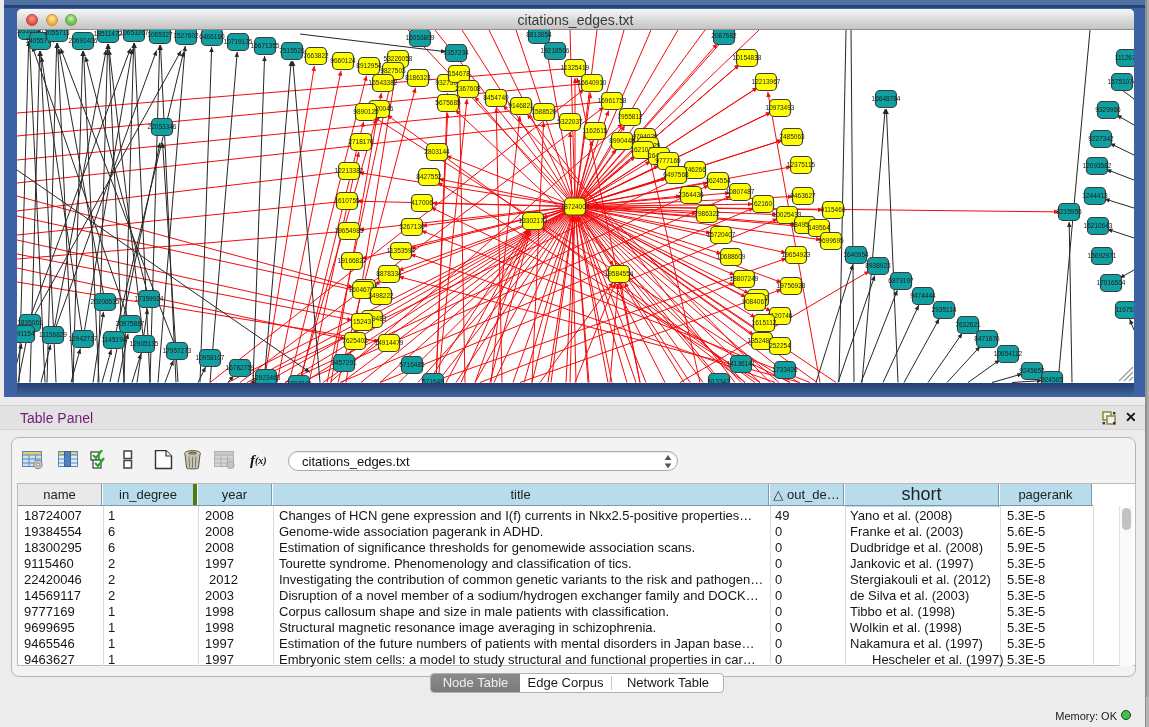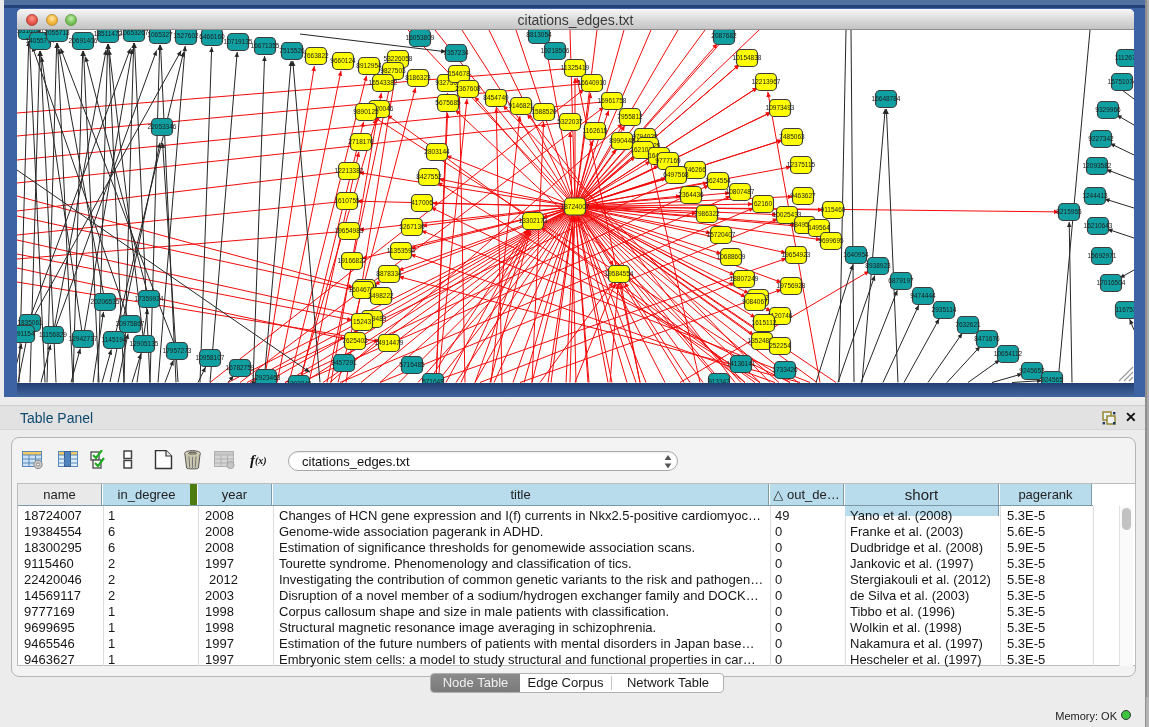--- a/index.html
+++ b/index.html
@@ -757,21 +757,21 @@
   </svg>
 
 <div class="abs" style="left:1145px;top:0;width:2px;height:727px;background:#8f8f8f"></div>
 <div class="abs" style="left:1147px;top:0;width:2px;height:727px;background:#ababab"></div>
 <div class="abs" style="left:1140px;top:397px;width:5px;height:330px;background:#ececec"></div>
 <div class="abs" style="left:1146px;top:697px;width:3px;height:30px;background:#b5b5b5"></div>
 
 <div class="abs" style="left:0;top:397px;width:1145px;height:8px;background:#ececec"></div>
 <div class="abs" style="left:0;top:405px;width:1145px;height:25px;background:#e2e2e2;
  border-top:1px solid #cfcfcf;border-bottom:1px solid #d6d6d6"></div>
-<div class="abs" style="left:20px;top:410px;font-size:14px;color:#0c4a6e">Table Panel</div>
+<div class="abs" style="left:20px;top:410px;font-size:14px;color:#701a75">Table Panel</div>
 <svg class="abs" style="left:1102px;top:411px" width="15" height="14">
  <rect x="1" y="1" width="8" height="8" fill="#eef3fa" stroke="#9a8c3a" stroke-width="1.6"></rect>
  <rect x="5" y="5" width="8" height="8" fill="#eef3fa" stroke="#9a8c3a" stroke-width="1.6"></rect>
  <rect x="11" y="1" width="2.4" height="2.4" fill="#1c3a66"></rect>
  <rect x="0.6" y="11" width="2.4" height="2.4" fill="#1c3a66"></rect>
  <rect x="11" y="11" width="2.4" height="2.4" fill="#1c3a66"></rect>
 </svg>
 <div class="abs" style="left:1125px;top:409px;font-size:14px;font-weight:bold;color:#111">✕</div>
 
 <div class="abs" style="left:11px;top:437px;width:1125px;height:240px;background:#f3f3f3;
@@ -844,31 +844,31 @@
  border:1px solid #bcbcbc"></div>
 <div style="position:absolute;left:103px;top:506px;width:1px;height:160px;background:#dcdcdc"></div>
 <div style="position:absolute;left:198px;top:506px;width:1px;height:160px;background:#dcdcdc"></div>
 <div style="position:absolute;left:273px;top:506px;width:1px;height:160px;background:#dcdcdc"></div>
 <div style="position:absolute;left:770px;top:506px;width:1px;height:160px;background:#dcdcdc"></div>
 <div style="position:absolute;left:845px;top:506px;width:1px;height:160px;background:#dcdcdc"></div>
 <div style="position:absolute;left:1000px;top:506px;width:1px;height:160px;background:#dcdcdc"></div>
 <div style="position:absolute;left:1093px;top:506px;width:1px;height:160px;background:#dcdcdc"></div>
 <div class="abs" style="left:0;top:0;font-size:13px;color:#161616">
     <div style="position:absolute;left:18px;top:484px;width:84px;height:21px;background:#e9e9e9;border-right:1px solid #7d98a6;line-height:21px;text-align:center;font-size:13px;color:#222">name</div>
-    <div style="position:absolute;left:103px;top:484px;width:94px;height:21px;background:#b9dcec;border-right:7px solid #4d7c0f;line-height:21px;text-align:center;font-size:13px;color:#222">in_degree</div>
+    <div style="position:absolute;left:103px;top:484px;width:94px;height:21px;background:#b9dcec;border-right:4px solid #4d7c0f;line-height:21px;text-align:center;font-size:13px;color:#222">in_degree</div>
     <div style="position:absolute;left:198px;top:484px;width:74px;height:21px;background:#b9dcec;border-right:1px solid #7d98a6;line-height:21px;text-align:center;font-size:13px;color:#222">year</div>
     <div style="position:absolute;left:273px;top:484px;width:496px;height:21px;background:#b9dcec;border-right:1px solid #7d98a6;line-height:21px;text-align:center;font-size:13px;color:#222">title</div>
     <div style="position:absolute;left:770px;top:484px;width:74px;height:21px;background:#b9dcec;border-right:1px solid #7d98a6;line-height:21px;text-align:center;font-size:13px;color:#222">△ out_de…</div>
-    <div style="position:absolute;left:845px;top:484px;width:154px;height:32px;background:#b9dcec;border-right:1px solid #7d98a6;line-height:21px;text-align:center;font-size:15px;color:#222">short</div>
+    <div style="position:absolute;left:845px;top:484px;width:154px;height:23px;background:#b9dcec;border-right:1px solid #7d98a6;line-height:21px;text-align:center;font-size:18px;color:#222">short</div>
     <div style="position:absolute;left:1000px;top:484px;width:92px;height:21px;background:#b9dcec;border-right:1px solid #7d98a6;line-height:21px;text-align:center;font-size:13px;color:#222">pagerank</div>
 <div style="position:absolute;left:18px;top:505px;width:1075px;height:1px;background:#7d98a6"></div>
 <span style="position:absolute;left:24px;top:507.5px;white-space:nowrap">18724007</span>
     <span style="position:absolute;left:108px;top:507.5px;white-space:nowrap">1</span>
     <span style="position:absolute;left:205px;top:507.5px;white-space:nowrap">2008</span>
-    <span style="position:absolute;left:279px;top:507.5px;white-space:nowrap">Changes of HCN gene expression and I(f) currents in Nkx2.5-positive cardiomyoc…</span>
+    <span style="position:absolute;left:279px;top:507.5px;white-space:nowrap">Changes of HCN gene expression and I(f) currents in Nkx2.5-positive properties…</span>
     <span style="position:absolute;left:775px;top:507.5px;white-space:nowrap">49</span>
     <span style="position:absolute;left:850px;top:507.5px;white-space:nowrap">Yano et al. (2008)</span>
     <span style="position:absolute;left:1007px;top:507.5px;white-space:nowrap">5.3E-5</span>
     <span style="position:absolute;left:24px;top:523.5px;white-space:nowrap">19384554</span>
     <span style="position:absolute;left:108px;top:523.5px;white-space:nowrap">6</span>
     <span style="position:absolute;left:205px;top:523.5px;white-space:nowrap">2008</span>
     <span style="position:absolute;left:279px;top:523.5px;white-space:nowrap">Genome-wide association pagerank in ADHD.</span>
     <span style="position:absolute;left:775px;top:523.5px;white-space:nowrap">0</span>
     <span style="position:absolute;left:850px;top:523.5px;white-space:nowrap">Franke et al. (2003)</span>
     <span style="position:absolute;left:1007px;top:523.5px;white-space:nowrap">5.6E-5</span>
@@ -898,42 +898,42 @@
     <span style="position:absolute;left:205px;top:587.5px;white-space:nowrap">2003</span>
     <span style="position:absolute;left:279px;top:587.5px;white-space:nowrap">Disruption of a novel member of a sodium/hydrogen exchanger family and DOCK…</span>
     <span style="position:absolute;left:775px;top:587.5px;white-space:nowrap">0</span>
     <span style="position:absolute;left:850px;top:587.5px;white-space:nowrap">de Silva et al. (2003)</span>
     <span style="position:absolute;left:1007px;top:587.5px;white-space:nowrap">5.3E-5</span>
     <span style="position:absolute;left:24px;top:603.5px;white-space:nowrap">9777169</span>
     <span style="position:absolute;left:108px;top:603.5px;white-space:nowrap">1</span>
     <span style="position:absolute;left:205px;top:603.5px;white-space:nowrap">1998</span>
     <span style="position:absolute;left:279px;top:603.5px;white-space:nowrap">Corpus callosum shape and size in male patients with classification.</span>
     <span style="position:absolute;left:775px;top:603.5px;white-space:nowrap">0</span>
-    <span style="position:absolute;left:850px;top:603.5px;white-space:nowrap">Tibbo et al. (1996)</span>
+    <span style="position:absolute;left:850px;top:603.5px;white-space:nowrap">Tibbo et al. (1998)</span>
     <span style="position:absolute;left:1007px;top:603.5px;white-space:nowrap">5.3E-5</span>
     <span style="position:absolute;left:24px;top:619.5px;white-space:nowrap">9699695</span>
     <span style="position:absolute;left:108px;top:619.5px;white-space:nowrap">1</span>
     <span style="position:absolute;left:205px;top:619.5px;white-space:nowrap">1998</span>
     <span style="position:absolute;left:279px;top:619.5px;white-space:nowrap">Structural magnetic resonance image averaging in schizophrenia.</span>
     <span style="position:absolute;left:775px;top:619.5px;white-space:nowrap">0</span>
     <span style="position:absolute;left:850px;top:619.5px;white-space:nowrap">Wolkin et al. (1998)</span>
     <span style="position:absolute;left:1007px;top:619.5px;white-space:nowrap">5.3E-5</span>
     <span style="position:absolute;left:24px;top:635.5px;white-space:nowrap">9465546</span>
     <span style="position:absolute;left:108px;top:635.5px;white-space:nowrap">1</span>
     <span style="position:absolute;left:205px;top:635.5px;white-space:nowrap">1997</span>
     <span style="position:absolute;left:279px;top:635.5px;white-space:nowrap">Estimation of the future numbers of patients with mental disorders in Japan base…</span>
     <span style="position:absolute;left:775px;top:635.5px;white-space:nowrap">0</span>
     <span style="position:absolute;left:850px;top:635.5px;white-space:nowrap">Nakamura et al. (1997)</span>
     <span style="position:absolute;left:1007px;top:635.5px;white-space:nowrap">5.3E-5</span>
     <span style="position:absolute;left:24px;top:651.5px;white-space:nowrap">9463627</span>
     <span style="position:absolute;left:108px;top:651.5px;white-space:nowrap">1</span>
     <span style="position:absolute;left:205px;top:651.5px;white-space:nowrap">1997</span>
     <span style="position:absolute;left:279px;top:651.5px;white-space:nowrap">Embryonic stem cells: a model to study structural and functional properties in car…</span>
     <span style="position:absolute;left:775px;top:651.5px;white-space:nowrap">0</span>
-    <span style="position:absolute;left:850px;top:651.5px;white-space:nowrap">Hescheler et al. (1997)</span>
+    <span style="position:absolute;left:872px;top:651.5px;white-space:nowrap">Hescheler et al. (1997)</span>
     <span style="position:absolute;left:1007px;top:651.5px;white-space:nowrap">5.3E-5</span>
   </div>
 
 <div class="abs" style="left:1119px;top:506px;width:14px;height:160px;background:#fafafa;
  border-left:1px solid #e0e0e0"></div>
 <div class="abs" style="left:1122px;top:508px;width:9px;height:22px;background:#c2c2c2;
  border-radius:5px"></div>
 
 <div class="abs" style="left:430px;top:673px;width:294px;height:20px;border:1px solid #b0b0b0;
  border-radius:4px;background:#fff;font-size:13px;color:#1a1a1a;text-align:center">

